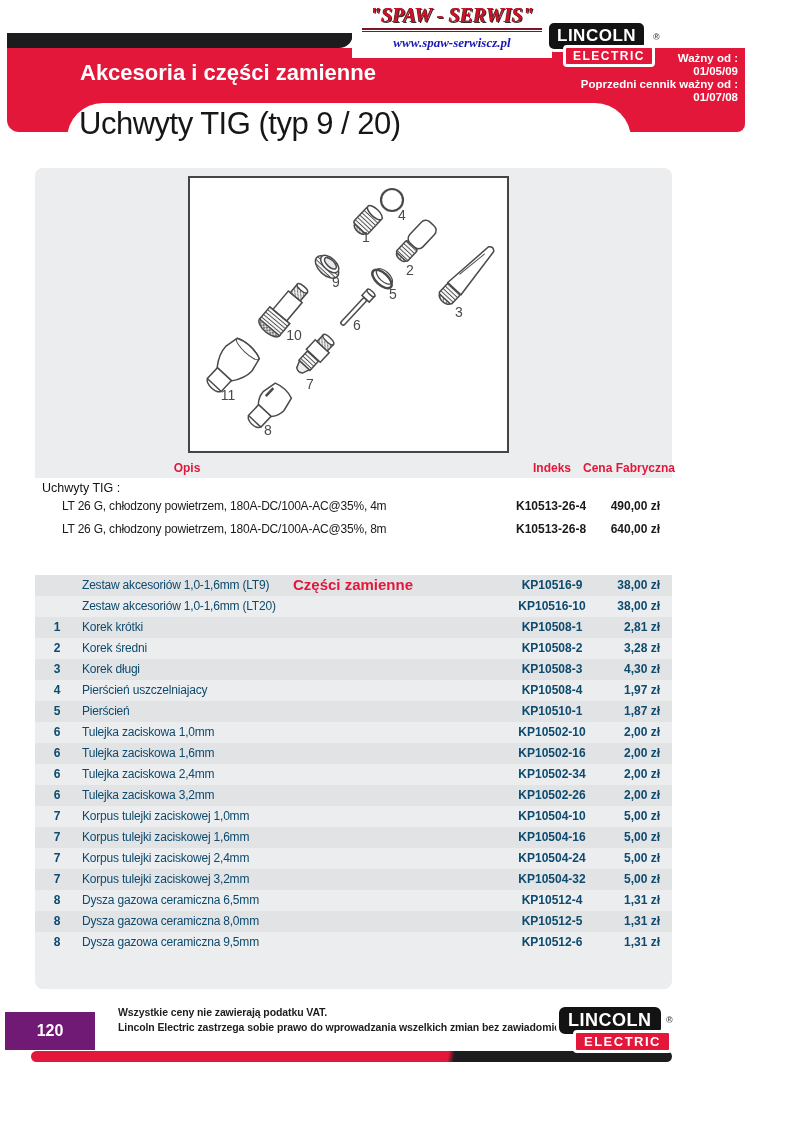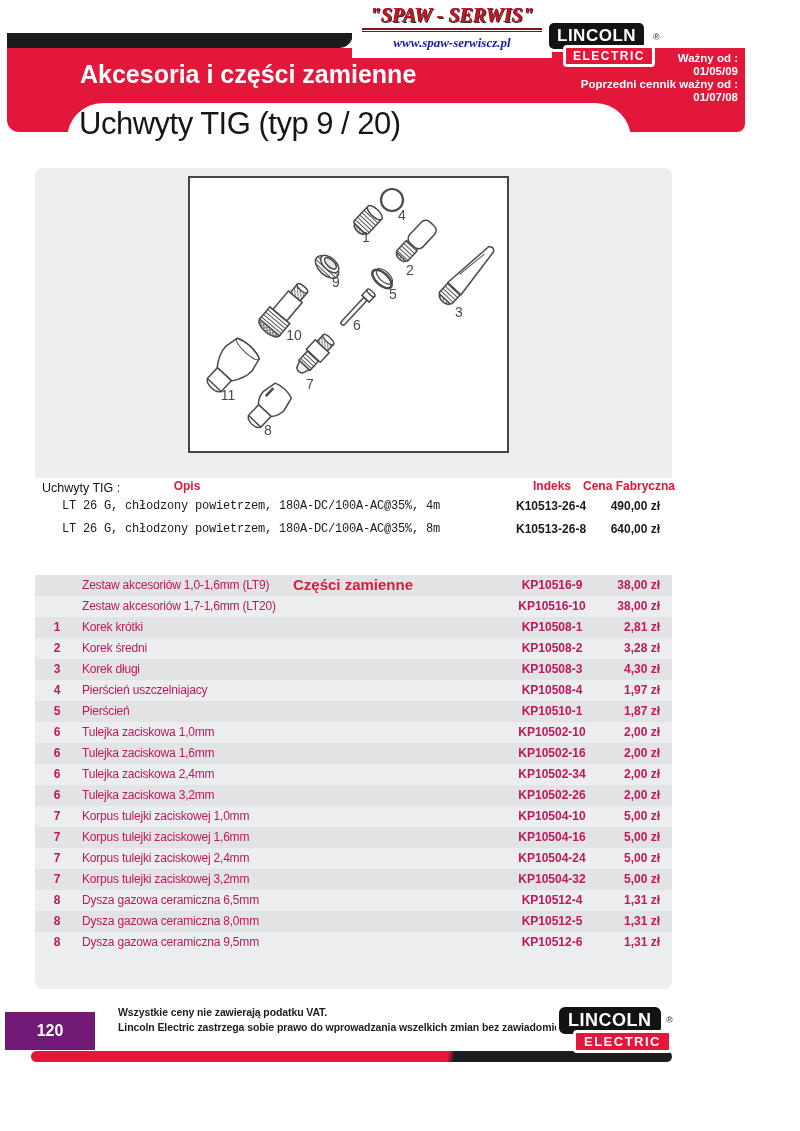--- a/index.html
+++ b/index.html
@@ -7,21 +7,21 @@
         font-family:"Liberation Sans",sans-serif;}
 
   
   .black-bar{position:absolute;left:7px;top:33px;width:346px;height:15px;
              background:#1c1c1e;border-radius:0 0 14px 0;}
   .red-band{position:absolute;left:7px;top:48px;width:738px;height:84px;
             background:#e2173a;border-radius:0 0 8px 12px;}
   .white-notch{position:absolute;left:67px;top:103px;width:564px;height:45px;
                background:#fff;border-radius:36px 36px 0 0;}
   .section-title{position:absolute;left:80px;top:60px;color:#fff;
-                 font-size:25px;font-weight:bold;z-index:4;}
+                 font-size:22px;font-weight:bold;z-index:4;}
   .page-title{position:absolute;left:79px;top:106px;color:#161616;
               font-size:31px;letter-spacing:-0.5px;z-index:4;}
 
   .spaw-box{position:absolute;left:352px;top:0;width:200px;height:58px;background:#fff;
             z-index:3;text-align:center;}
   .spaw-title{font-family:"Liberation Serif",serif;font-style:italic;font-weight:bold;
               font-size:20px;color:#cf1126;margin-top:4px;
               text-shadow:1px 1px 0 #3a2a2a,-0.5px -0.5px 0 #3a2a2a;}
   .spaw-underline{height:1px;border-top:2px solid #7d1524;border-bottom:1px solid #7d1524;
                   margin:1px 10px 3px 10px;}
@@ -50,32 +50,32 @@
   
   .panel{position:absolute;left:35px;top:168px;width:637px;height:821px;
          background:#ecedef;border-radius:8px;}
   .white-mid{position:absolute;left:35px;top:478px;width:637px;height:97px;background:#fff;}
   .diagram-box{position:absolute;left:188px;top:176px;width:317px;height:273px;
                background:#fff;border:2px solid #454547;}
   .diagram-box svg{display:block;}
 
   
   .centered{transform:translateX(-50%);white-space:nowrap;}
-  .th{position:absolute;color:#e2173a;font-weight:bold;font-size:12px;z-index:2;margin-top:18px;}
+  .th{position:absolute;color:#e2173a;font-weight:bold;font-size:12px;z-index:2;}
   .group-title{position:absolute;left:42px;top:481px;font-weight:normal;font-size:12.5px;color:#111;}
   .trow{position:absolute;left:35px;width:637px;height:17px;font-size:12px;color:#1a1a1a;}
-  .trow .t-opis{position:absolute;left:27px;letter-spacing:-0.2px;font-family:Liberation Mono, monospace;}
+  .trow .t-opis{position:absolute;left:27px;letter-spacing:-0.2px;}
   .trow .t-idx{position:absolute;left:481px;width:100px;font-weight:bold;}
   .trow .t-price{position:absolute;right:12px;font-weight:bold;}
   .spare-title{position:absolute;left:353px;top:576px;color:#e2173a;
                font-weight:bold;font-size:15px;z-index:2;}
 
   
   .rows{position:absolute;left:35px;top:575px;width:637px;}
-  .row{position:relative;height:21px;line-height:21px;font-size:12px;color:#be185d;}
+  .row{position:relative;height:21px;line-height:21px;font-size:12px;color:#0c4a6e;}
   .row.g{background:#e2e3e5;}
   .row .c-nr{position:absolute;left:6px;width:32px;text-align:center;font-weight:bold;}
   .row .c-opis{position:absolute;left:47px;letter-spacing:-0.2px;}
   .row .c-idx{position:absolute;left:467px;width:100px;text-align:center;font-weight:bold;}
   .row .c-price{position:absolute;right:12px;font-weight:bold;}
 
   
   .page-num{position:absolute;left:5px;top:1012px;width:90px;height:38px;background:#701a75;
             color:#fff;font-weight:bold;font-size:16px;text-align:center;line-height:38px;}
   .foot-notes{position:absolute;left:118px;top:1005px;font-size:10.5px;font-weight:bold;
@@ -242,21 +242,21 @@
 
   <div class="rows">
     <div class="row g">
         <span class="c-nr"></span>
         <span class="c-opis">Zestaw akcesoriów 1,0-1,6mm (LT9)</span>
         <span class="c-idx">KP10516-9</span>
         <span class="c-price">38,00 zł</span>
       </div>
     <div class="row">
         <span class="c-nr"></span>
-        <span class="c-opis">Zestaw akcesoriów 1,7-1,6mm (LT20)</span>
+        <span class="c-opis">Zestaw akcesoriów 1,0-1,6mm (LT20)</span>
         <span class="c-idx">KP10516-10</span>
         <span class="c-price">38,00 zł</span>
       </div>
     <div class="row g">
         <span class="c-nr">1</span>
         <span class="c-opis">Korek krótki</span>
         <span class="c-idx">KP10508-1</span>
         <span class="c-price">2,81 zł</span>
       </div>
     <div class="row">

